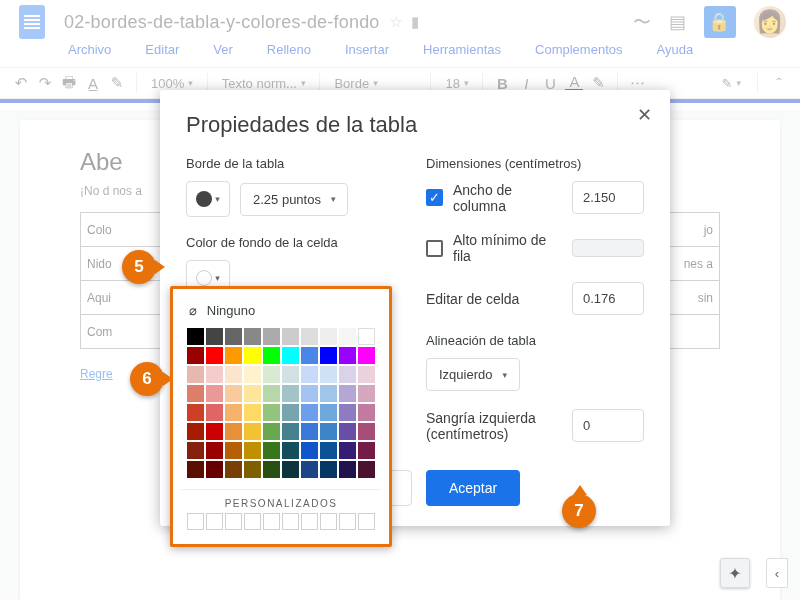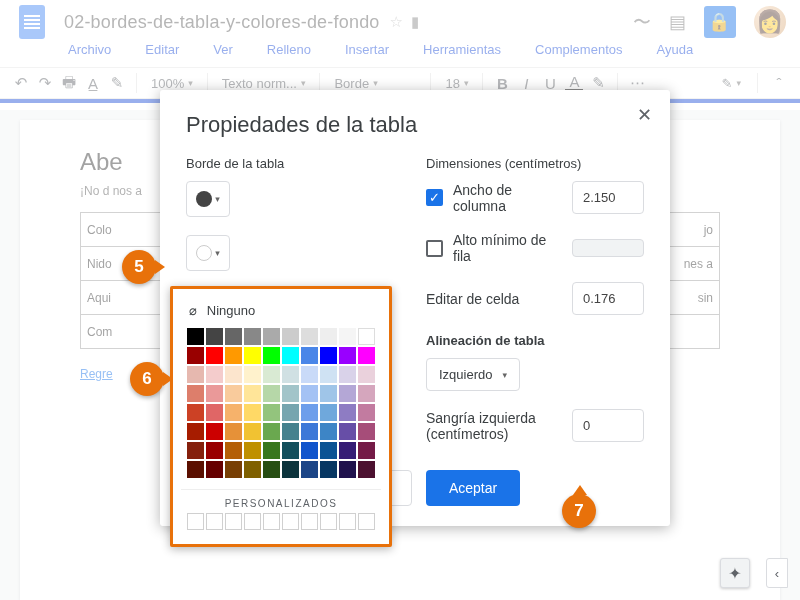--- a/index.html
+++ b/index.html
@@ -40,21 +40,21 @@
 .link { color: #1a73e8; text-decoration: underline; font-size:12px; display:inline-block; margin-top:18px;}
 
 
 .overlay { position:absolute; inset:0; background:rgba(255,255,255,.55); }
 .dialog { position:absolute; top:90px; left:160px; width:510px; background:#fff; box-shadow:0 2px 14px rgba(0,0,0,.3); border-radius:3px; padding: 22px 26px 20px 26px; font-size:14px; color:#3c4043; }
 .dialog .close { position:absolute; top:14px; right:18px; color:#5f6368; font-size:18px; }
 .dialog h3 { font-size:22px; font-weight:400; color:#3c4043; margin-bottom:18px; }
 .dialog .cols { display:flex; gap:22px; }
 .col { flex:1; }
 .label { font-size:13px; color:#3c4043; margin-bottom:10px; }
-.label.bold { font-weight:700; }
+.label.bold { font-weight:400; }
 .row { display:flex; align-items:center; gap:10px; margin-bottom:18px; }
 .input { border:1px solid #dadce0; border-radius:4px; padding:8px 10px; font-size:13px; color:#444; min-width:62px; }
 .input.sm { width:72px; }
 .select { border:1px solid #dadce0; border-radius:4px; padding:8px 12px; font-size:13px; display:flex; align-items:center; gap:6px; }
 .select::after { content:"▾"; font-size:9px; color:#666; margin-left:4px; }
 .swatch-btn { width:44px; height:36px; border:1px solid #dadce0; border-radius:4px; display:flex; align-items:center; justify-content:center; gap:3px; }
 .swatch-btn .dot { width:16px; height:16px; border-radius:50%; }
 .swatch-btn::after { content:"▾"; font-size:9px; color:#666; }
 .chk { width:17px; height:17px; border:2px solid #5f6368; border-radius:2px; display:inline-flex; align-items:center; justify-content:center; }
 .chk.checked { background:#1a73e8; border-color:#1a73e8; color:#fff; font-size:13px; }
@@ -180,21 +180,23 @@
 <div class="dialog">
   <span class="close">✕</span>
   <h3>Propiedades de la tabla</h3>
   <div class="cols">
     <div class="col">
       <div class="label">Borde de la tabla</div>
       <div class="row">
         <div class="swatch-btn">
             <span class="dot" style="background:#444"></span>
           </div>
-      </div>
+        <div class="select">2.25 puntos</div>
+      </div>
+      <div class="label">Color de fondo de la celda</div>
       <div class="row">
         <div class="swatch-btn">
             <span class="dot" style="background:#fff;border:1px solid #ccc;"></span>
           </div>
       </div>
     </div>
     <div class="col">
       <div class="label">Dimensiones  (centímetros)</div>
       <div class="row">
         <span class="chk checked">✓</span>

